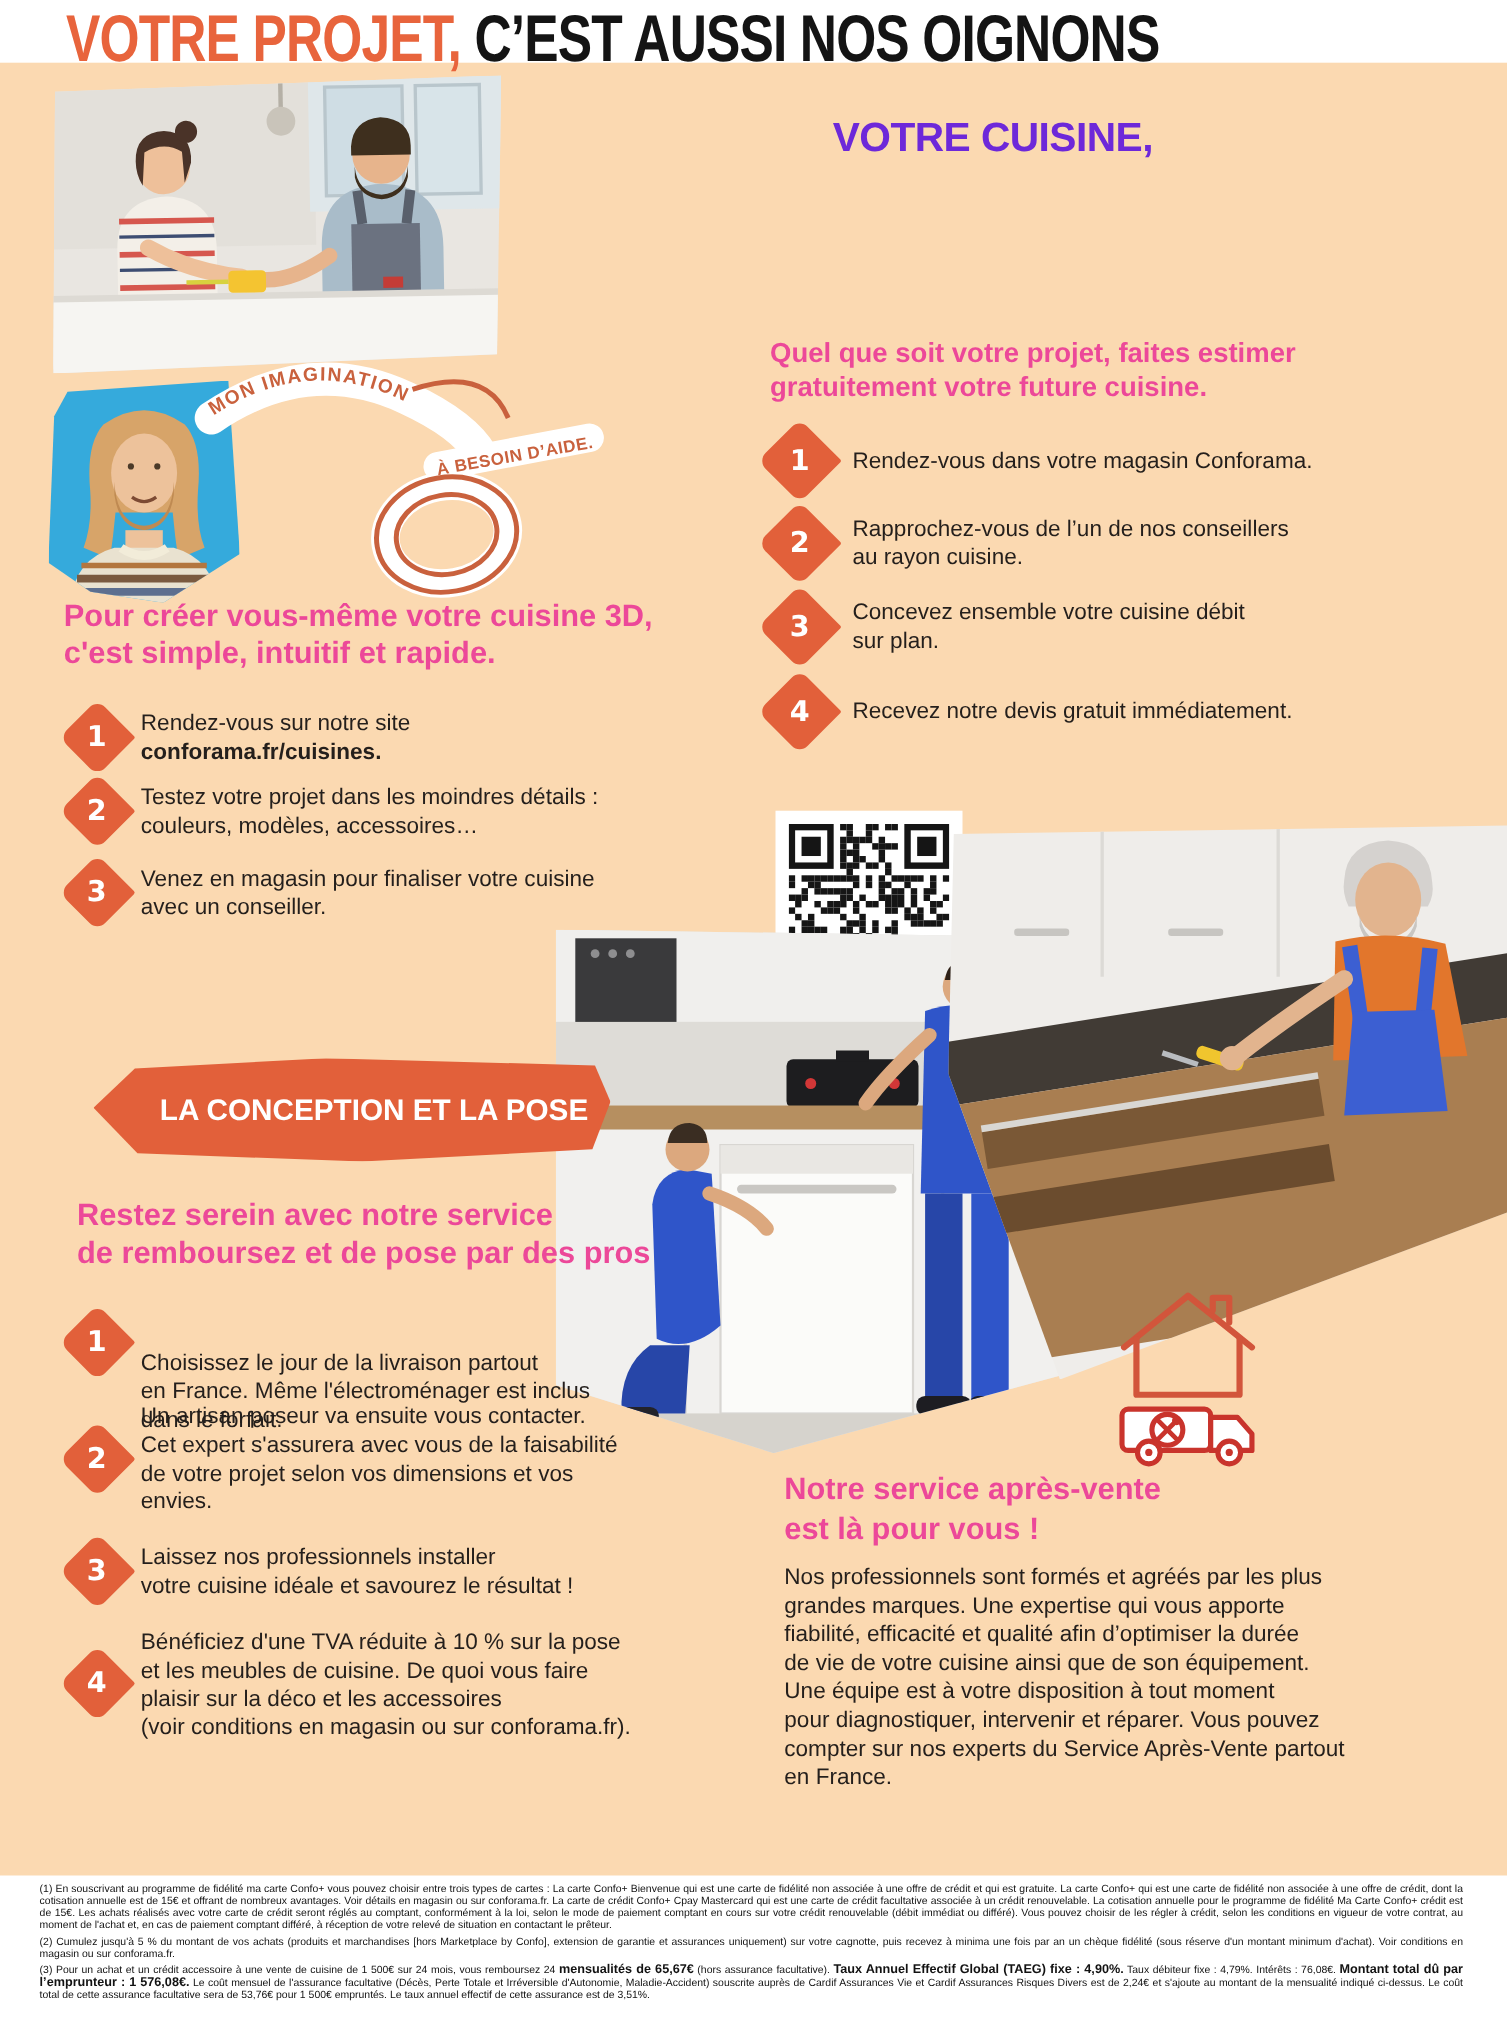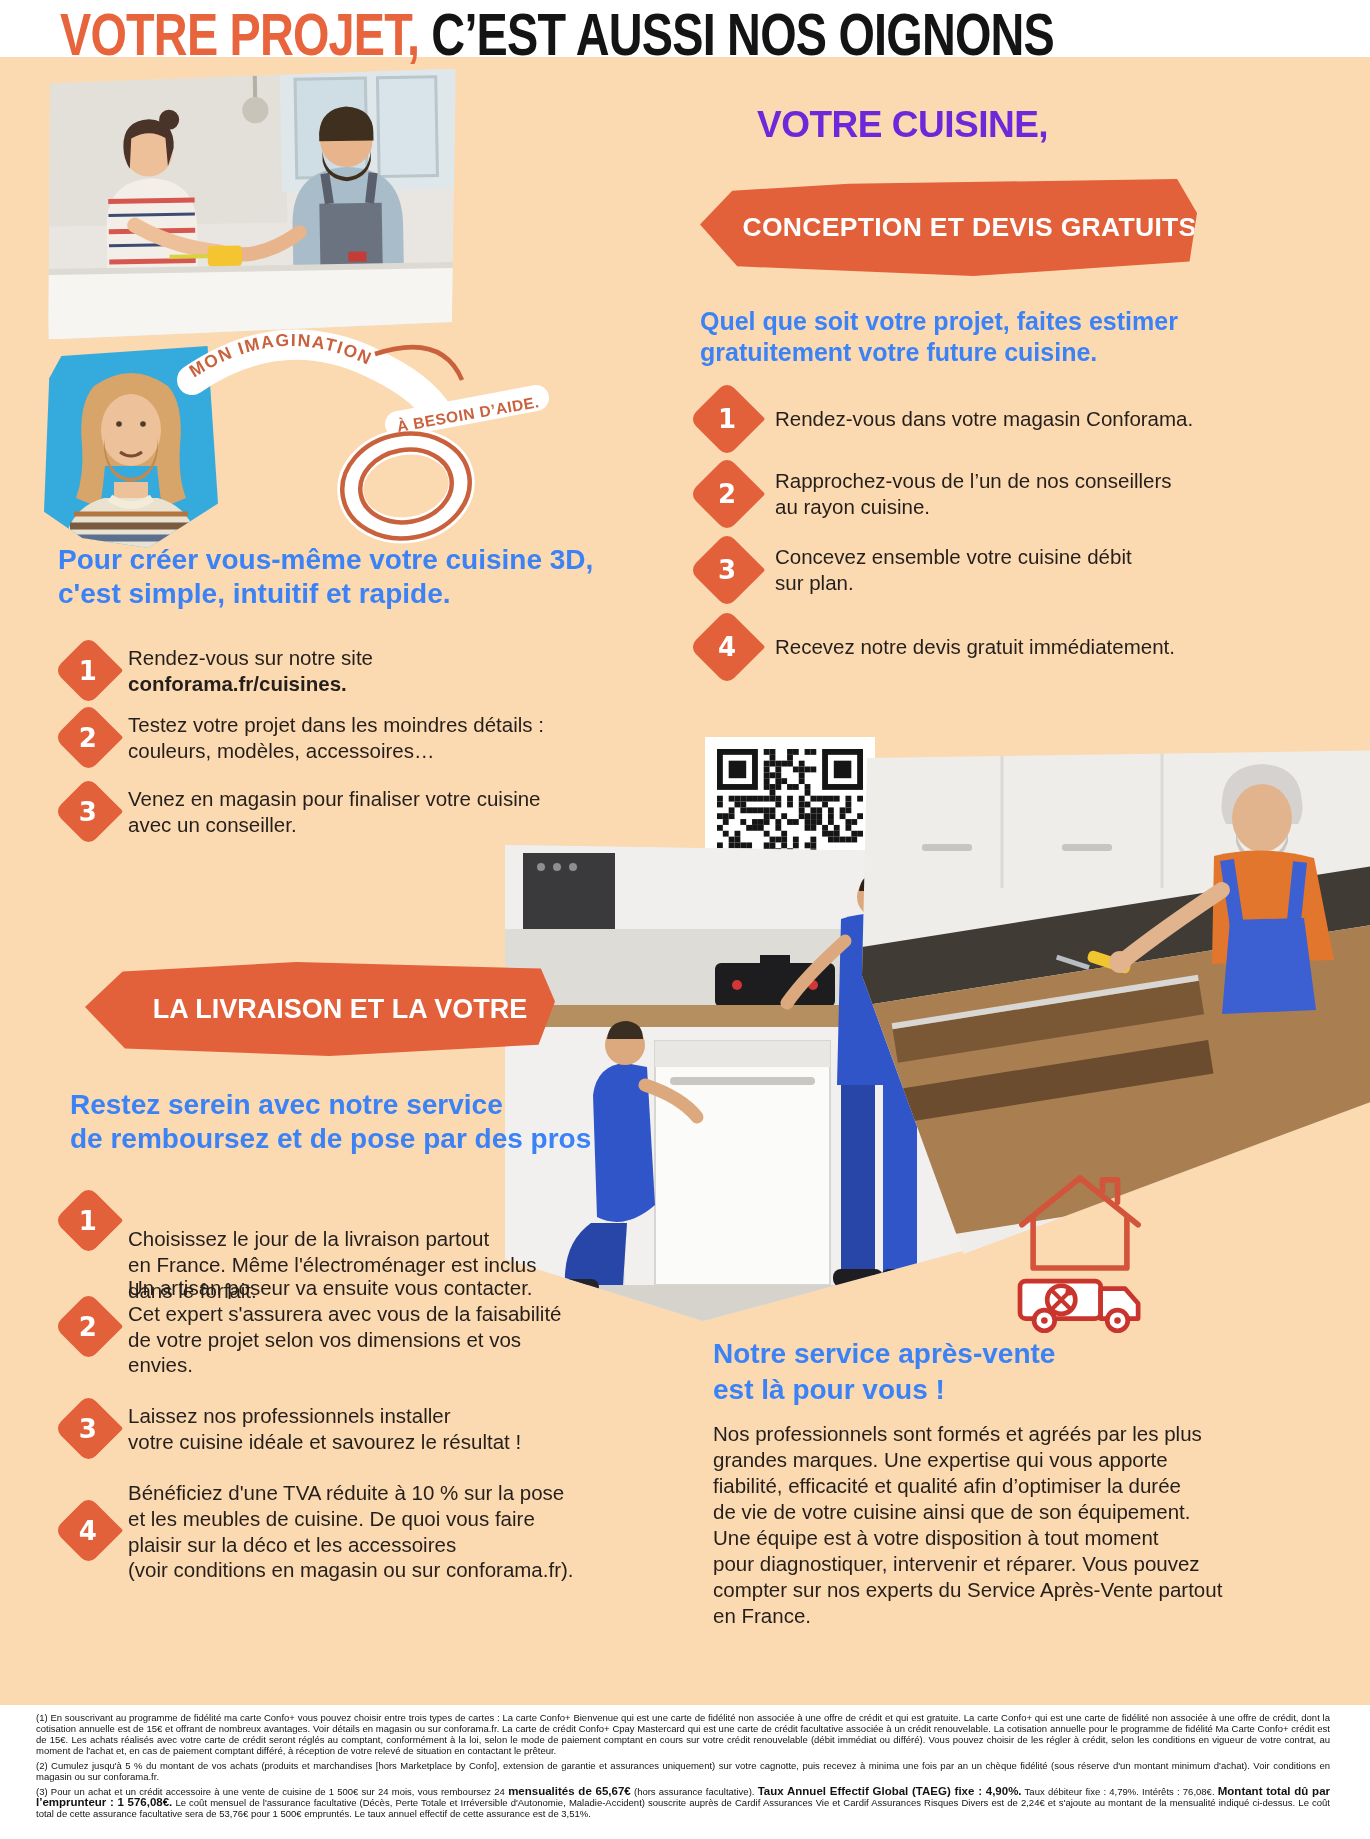--- a/index.html
+++ b/index.html
@@ -10,21 +10,21 @@
         white-space:nowrap;color:#141414;transform:scaleX(.78);transform-origin:left top}
   .pagetitle .t-orange{color:#E8643C}
   .photo{position:absolute;overflow:hidden}
   .photo svg{display:block;width:100%;height:100%}
   .banner{position:absolute;background:#E2603A;display:flex;align-items:center;justify-content:center;
         color:#fff;font-weight:800;box-sizing:border-box;text-align:center}
   #banner1{left:700px;top:179px;width:497px;height:97px;font-size:26.5px;letter-spacing:.3px;padding-left:42px;
         clip-path:polygon(0% 47%,6.5% 12%,30% 5%,96% 0%,100% 35%,98.5% 85%,55% 100%,7.5% 90%)}
   #banner2{left:85px;top:962px;width:470px;height:94px;font-size:27px;padding-left:40px;
         clip-path:polygon(0% 48%,8% 10%,45% 0%,97% 7%,100% 42%,96.5% 88%,52% 100%,8.5% 92%)}
-  .h-orange{position:absolute;color:#3b82f6;font-weight:700;white-space:pre-line}
+  .h-orange{position:absolute;color:#ec4899;font-weight:700;white-space:pre-line}
   #h-cuisine{position:absolute;left:757px;top:104px;font-size:37px;font-weight:800;color:#6d28d9;letter-spacing:-.5px}
   #intro-right{left:700px;top:306px;width:540px;font-size:25px;line-height:31px}
   #h-3d{left:58px;top:543px;width:545px;font-size:28px;line-height:34px}
   #h-restez{left:70px;top:1088px;width:540px;font-size:28px;line-height:34px}
   #h-sav{left:713px;top:1336px;width:420px;font-size:28px;line-height:36px}
   .qr-label{position:absolute;left:897px;top:782px;font-size:29px;line-height:36px;font-weight:700;
         color:#E4653C;white-space:pre-line}
   .dmd{position:absolute;width:49px;height:49px;background:#E2603A;border-radius:10px;
         border-top-right-radius:2px;transform:rotate(45deg);display:flex;align-items:center;justify-content:center}
   .dmd.lg{width:54px;height:54px}
@@ -107,23 +107,20 @@
     <path d="M228 132 L366 106" stroke="#ffffff" stroke-width="26" stroke-linecap="round"></path>
     <path d="M205 62 Q272 40 292 88" stroke="#c9613d" stroke-width="4.5" fill="none"></path>
     <ellipse cx="236" cy="194" rx="64" ry="52" stroke="#c9613d" stroke-width="4.5" fill="none" transform="rotate(-10 236 194)"></ellipse>
     <ellipse cx="236" cy="194" rx="46" ry="36" stroke="#c9613d" stroke-width="4.5" fill="none" transform="rotate(-10 236 194)"></ellipse>
     <path id="arcMI" d="M24 86 Q108 30 196 72" fill="none"></path>
     <text font-size="17.5" font-weight="bold" fill="#c9613d" letter-spacing="1.5"><textPath href="#arcMI">MON IMAGINATION</textPath></text>
     <text x="228" y="140" font-size="15.5" font-weight="bold" fill="#c9613d" letter-spacing="0.5" transform="rotate(-10 228 140)">À BESOIN D’AIDE.</text>
   </svg>
 
   <div id="h-cuisine">VOTRE CUISINE,</div>
-  <div class="banner" id="banner1">
-      <span>CONCEPTION ET DEVIS GRATUITS</span>
-    </div>
   <div class="h-orange" id="intro-right">Quel que soit votre projet, faites estimer
 gratuitement votre future cuisine.</div>
 
   <div class="dmd lg" style="left:700px;top:392px">
       <span>1</span>
     </div>
   <div class="step-text" style="left:775px;top:406px;width:440px">Rendez-vous dans votre magasin Conforama.</div>
   <div class="dmd lg" style="left:700px;top:467px">
       <span>2</span>
     </div>
@@ -446,21 +443,21 @@
       <path d="M365 112 L380 212 M438 114 L428 212" stroke="#3c5fd2" stroke-width="14"></path>
       <path d="M368 172 L442 170 L454 262 L360 266 Z" fill="#3c5fd2"></path>
       <path d="M360 142 Q300 182 262 212" stroke="#e2b48e" stroke-width="16" fill="none" stroke-linecap="round"></path>
       <rect x="225" y="208" width="44" height="12" rx="5" fill="#f0c52e" transform="rotate(18 247 214)"></rect>
       <rect x="194" y="212" width="34" height="5" fill="#b9bcc0" transform="rotate(18 211 214)"></rect>
       <circle cx="258" cy="214" r="11" fill="#e2b48e"></circle>
     </svg>
   </div>
 
   <div class="banner" id="banner2">
-      <span>LA LIVRAISON ET LA VOTRE</span>
+      <span>LA CONCEPTION ET LA POSE</span>
     </div>
   <div class="h-orange" id="h-restez">Restez serein avec notre service
 de remboursez et de pose par des pros</div>
 
   <div class="dmd" style="left:64px;top:1196px">
       <span>1</span>
     </div>
   <div class="step-text" style="left:128px;top:1226px;width:480px">Choisissez le jour de la livraison partout
 en France. Même l'électroménager est inclus
 dans le forfait.</div>

